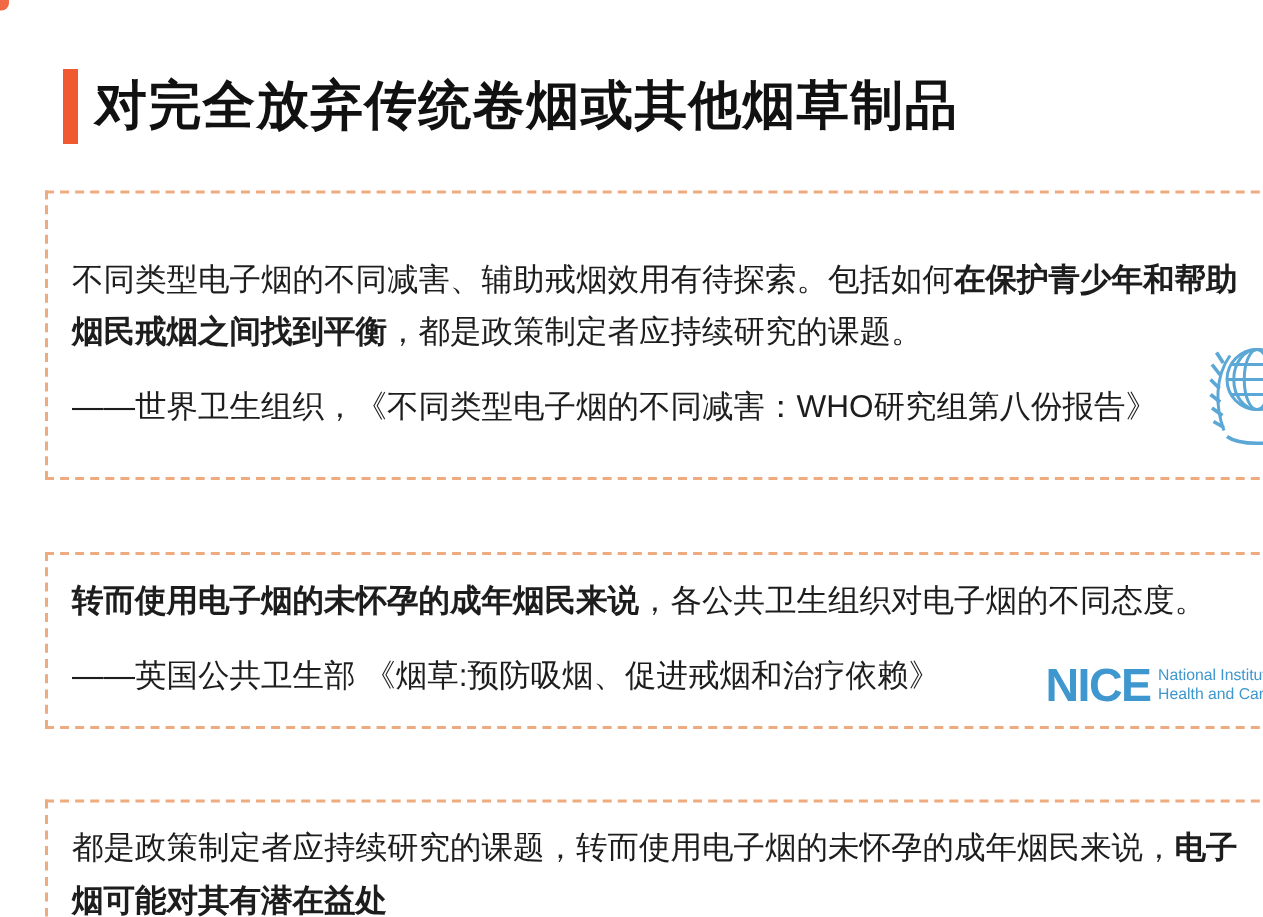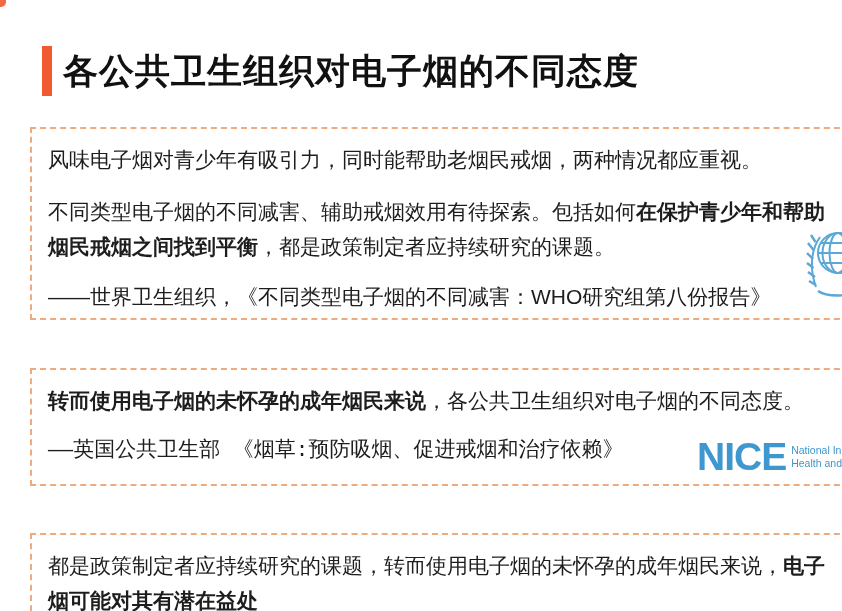--- a/index.html
+++ b/index.html
@@ -45,64 +45,63 @@
     border: 2px dashed #efab80;
     background: #ffffff;
     padding: 13px 16px;
     font-size: 21px;
     line-height: 35px;
   }
   .quote-box p { max-width: 792px; }
   #box-who { top: 127px; height: 193px; }
   #box-phe { top: 368px; height: 118px; }
   #box-fda { top: 533px; height: 130px; }
-  .p-gap-lg { margin-top: 17px; }
-  .p-gap-md { margin-top: 30px; font-family: Liberation Mono, monospace; }
+  .p-gap-lg { margin-top: 27px; }
+  .p-gap-md { margin-top: 30px; }
   .attr { margin-top: 15px; white-space: nowrap; }
   b { font-weight: bold; }
 
   .who-logo {
     position: absolute;
     left: 806px; top: 221px;
     width: 64px; height: 84px;
   }
   .nice-logo {
     position: absolute;
     left: 697px; top: 441px;
     display: flex;
     align-items: flex-start;
     white-space: nowrap;
   }
   .nice-word {
-    font-size: 39px;
+    font-size: 31px;
     font-weight: bold;
     color: #3e97ce;
     line-height: 31px;
     letter-spacing: -1px;
   }
   .nice-sub {
     margin-left: 5px;
     margin-top: 3px;
     font-size: 10.5px;
     line-height: 13px;
     color: #3e97ce;
   }
 </style>
 </head>
 <body>
 
 <div class="corner-mark"></div>
 
 <div class="title-row">
   <div class="title-bar"></div>
-  <h1 class="page-title">各公共卫生组织对电子烟的不同态度</h1>
+  <h1 class="page-title">对完全放弃传统卷烟或其他烟草制品</h1>
 </div>
 
 <div class="quote-box" id="box-who">
-  <p><span>风味电子烟对青少年有吸引力，同时能帮助老烟民戒烟，两种情况都应重视。</span></p>
   <p class="p-gap-lg"><span>不同类型电子烟的不同减害、辅助戒烟效用有待探索。包括如何</span><b>在保护青少年和帮助烟民戒烟之间找到平衡</b><span>，都是政策制定者应持续研究的课题。</span></p>
   <p class="attr">——世界卫生组织，《不同类型电子烟的不同减害：WHO研究组第八份报告》</p>
 </div>
 
 <svg class="who-logo" viewBox="0 0 64 84" fill="none" xmlns="http://www.w3.org/2000/svg">
   <g stroke="#5ba7d6" stroke-width="2" fill="none">
     <circle cx="32" cy="32" r="20"></circle>
     <ellipse cx="32" cy="32" rx="8.5" ry="20"></ellipse>
     <ellipse cx="32" cy="32" rx="15.5" ry="20"></ellipse>
     <line x1="12" y1="32" x2="52" y2="32"></line>

